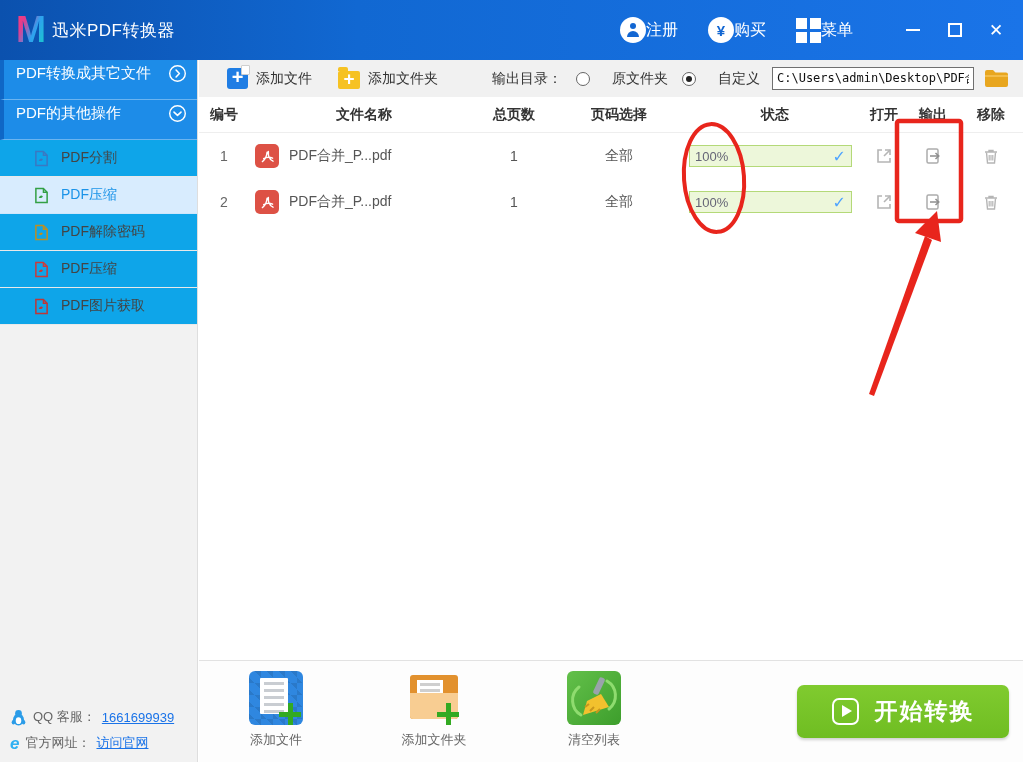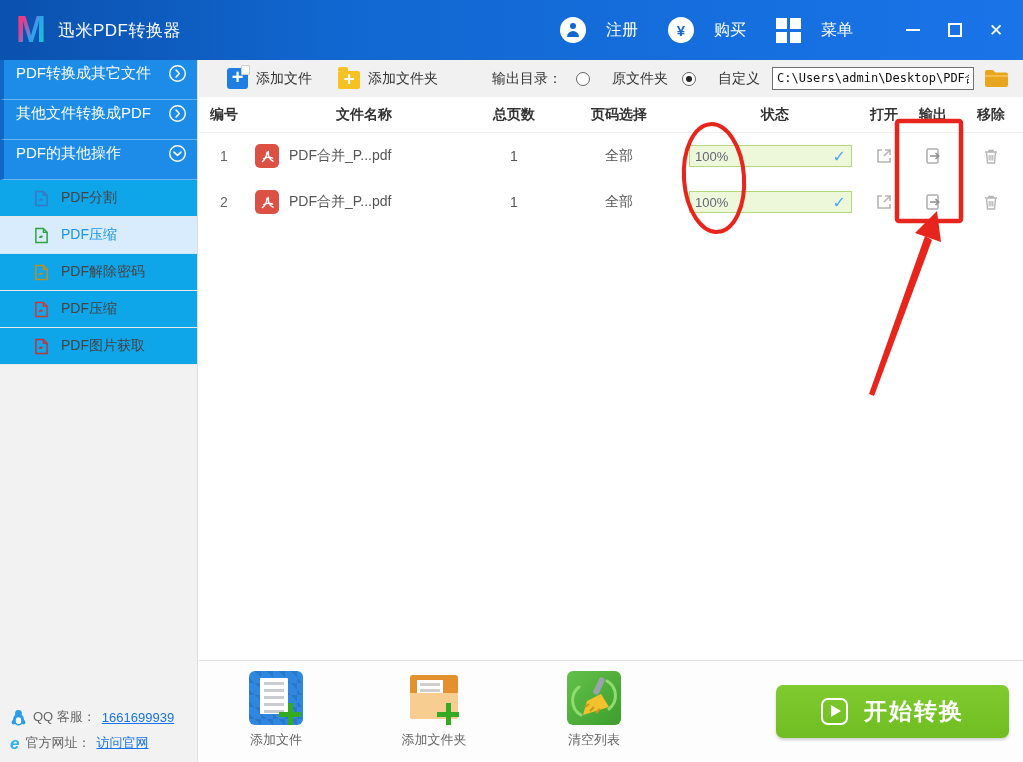--- a/index.html
+++ b/index.html
@@ -14,23 +14,23 @@
     position:absolute; left:0; top:0; width:1023px; height:60px;
     background:linear-gradient(90deg,#0b51ae 0%, #1168d2 35%, #1a74e8 100%);
     display:flex; align-items:center; color:#fff;
   }
   .logo { width:42px; height:40px; margin-left:10px; display:flex; align-items:center; justify-content:center; }
   .logo-m::before {
     content:"M"; font-weight:bold; font-size:36px; line-height:1;
     background:linear-gradient(115deg,#ff3d6e 0%, #e23d8f 28%, #2fa0f0 58%, #12d4c2 100%);
     -webkit-background-clip:text; background-clip:text; color:transparent;
   }
-  .app-title { font-size:17px; margin-left:6px; letter-spacing:.5px; }
+  .app-title { font-size:17px; letter-spacing:.5px; }
   .tb-actions { margin-left:auto; display:flex; align-items:center; gap:30px; padding-right:18px; }
-  .tb-btn { display:flex; align-items:center; gap:20px; font-size:16px; cursor:pointer; }
+  .tb-btn { display:flex; align-items:center; gap:0; font-size:16px; cursor:pointer; }
   .circle-ic { width:26px; height:26px; border-radius:50%; background:#fff; color:#1266d2;
     display:flex; align-items:center; justify-content:center; font-weight:bold; font-size:15px; }
   .icon-yen::before { content:"¥"; }
   .person { position:relative; width:12px; height:14px; }
   .person::before { content:""; position:absolute; left:3px; top:0; width:6px; height:6px; border-radius:50%; background:#1266d2; }
   .person::after  { content:""; position:absolute; left:0; bottom:0; width:12px; height:6px; border-radius:6px 6px 0 0; background:#1266d2; }
   .grid-ic { display:grid; grid-template-columns:11px 11px; grid-template-rows:11px 11px; gap:3px; }
   .grid-ic span { background:#fff; }
   .win-controls { display:flex; align-items:center; gap:26px; margin-left:22px; }
   .win-btn { width:16px; height:16px; position:relative; cursor:pointer; }
@@ -107,21 +107,21 @@
   .tile-folder { background:transparent; }
   .tile-folder .back { position:absolute; left:3px; top:4px; width:48px; height:44px; background:#e2912e; border-radius:3px; }
   .tile-folder .paper { position:absolute; left:10px; top:9px; width:26px; height:22px; background:#fff; }
   .tile-folder .paper i { display:block; height:3px; background:#cfcfcf; margin:3px 3px 0; }
   .tile-folder .front { position:absolute; left:3px; top:22px; width:48px; height:26px; background:#f8cd92; border-radius:0 0 3px 3px; }
   .plus-green { position:absolute; right:2px; bottom:0px; width:22px; height:22px; }
   .plus-green::before { content:""; position:absolute; left:0; top:9px; width:22px; height:5px; background:#33aa22; }
   .plus-green::after  { content:""; position:absolute; left:9px; top:0; width:5px; height:22px; background:#33aa22; }
   .tile-green { background:linear-gradient(135deg,#63c04a,#3d9e2c); }
   .start-btn {
-    position:absolute; right:14px; top:24px; width:233px; height:53px; border-radius:7px;
+    position:absolute; right:14px; top:24px; width:212px; height:53px; border-radius:7px;
     background:linear-gradient(#80cb2f,#6fbd22); box-shadow:0 2px 3px rgba(0,0,0,.18);
     display:flex; align-items:center; justify-content:center; gap:16px; cursor:pointer;
   }
   .start-btn .play { width:27px; height:27px; border:2px solid #fff; border-radius:7px; position:relative; }
   .start-btn .play::before { content:""; position:absolute; left:8px; top:5px;
     border-left:10px solid #fff; border-top:6.5px solid transparent; border-bottom:6.5px solid transparent; }
   .start-btn .txt { color:#fff; font-size:23px; font-weight:bold; letter-spacing:2px; }
   
   .annotation { position:absolute; inset:0; pointer-events:none; z-index:40; }
 </style>
@@ -159,27 +159,20 @@
         <div class="win-btn btn-min"></div>
         <div class="win-btn btn-max"></div>
         <div class="win-btn btn-close"></div>
       </div>
     </div>
   </div>
 
   <div class="sidebar">
     <div class="nav-group">
       <span class="grow">PDF转换成其它文件</span>
-      <svg class="chev" viewBox="0 0 20 20">
-          <circle cx="10" cy="10" r="8.2" fill="none" stroke="#fff" stroke-width="1.5"></circle>
-          <path d="M8.5 6.3 L12 10 L8.5 13.7" fill="none" stroke="#fff" stroke-width="1.6" stroke-linecap="round" stroke-linejoin="round"></path>
-        </svg>
-    </div>
-    <div class="nav-group">
-      <span class="grow">其他文件转换成PDF</span>
       <svg class="chev" viewBox="0 0 20 20">
           <circle cx="10" cy="10" r="8.2" fill="none" stroke="#fff" stroke-width="1.5"></circle>
           <path d="M8.5 6.3 L12 10 L8.5 13.7" fill="none" stroke="#fff" stroke-width="1.6" stroke-linecap="round" stroke-linejoin="round"></path>
         </svg>
     </div>
     <div class="nav-group">
       <span class="grow">PDF的其他操作</span>
       <svg class="chev" viewBox="0 0 20 20">
           <circle cx="10" cy="10" r="8.2" fill="none" stroke="#fff" stroke-width="1.5"></circle>
           <path d="M6.3 8.5 L10 12 L13.7 8.5" fill="none" stroke="#fff" stroke-width="1.6" stroke-linecap="round" stroke-linejoin="round"></path>

